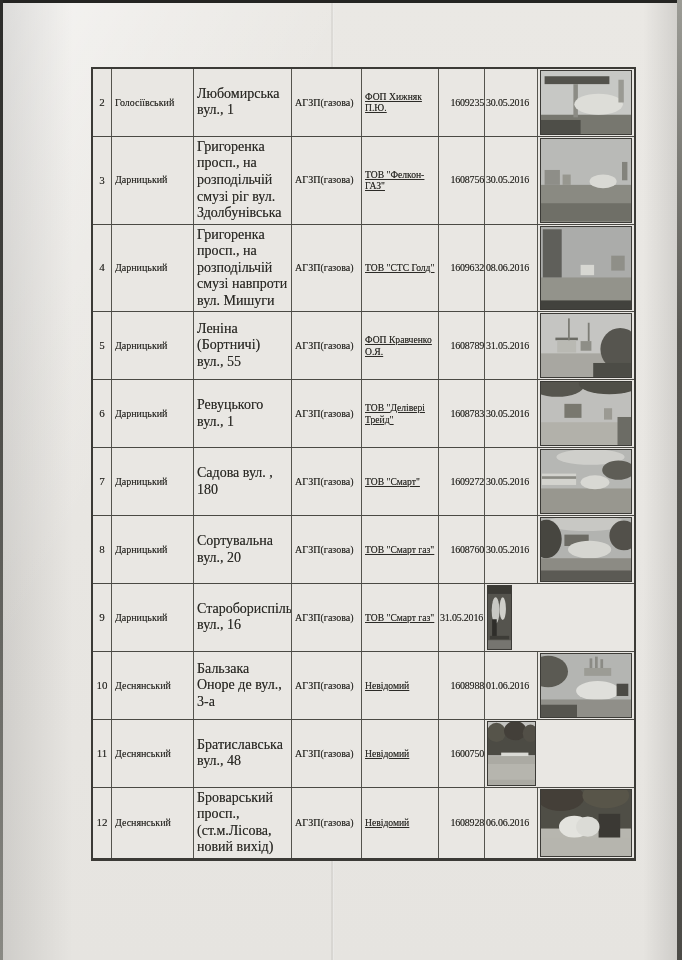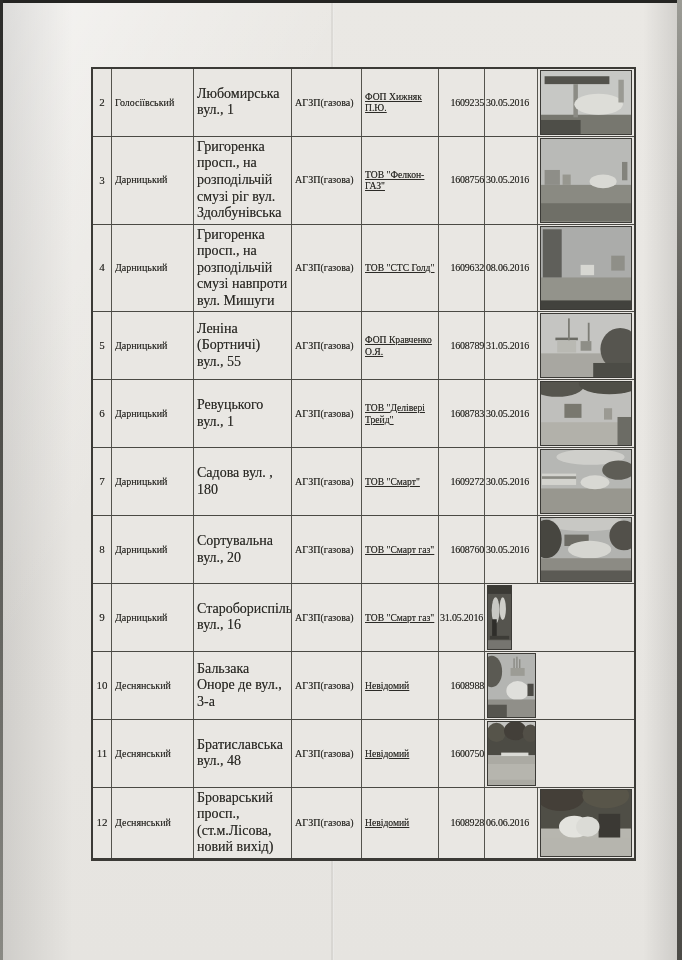--- a/index.html
+++ b/index.html
@@ -242,20 +242,21 @@
         </div>
     </div>
   </div>
     <div class="row">
     <div class="cell c-num">10</div>
     <div class="cell c-district">Деснянський</div>
     <div class="cell c-address">Бальзака Оноре де вул., 3-а</div>
     <div class="cell c-type">АГЗП(газова)</div>
     <div class="cell c-owner">Невідомий</div>
     <div class="cell c-id">1608988</div>
+    <div class="cell c-date">01.06.2016</div>
     <div class="cell c-photo">
       <div class="photo">
           <svg viewBox="0 0 100 72" preserveAspectRatio="none">
             <rect x="0" y="0" width="100" height="72" fill="#b4b5b2"></rect>
             <rect x="54" y="5" width="3" height="13" fill="#8b8b85"></rect>
             <rect x="60" y="3" width="3" height="15" fill="#8b8b85"></rect>
             <rect x="66" y="6" width="3" height="12" fill="#8b8b85"></rect>
             <rect x="48" y="16" width="30" height="9" fill="#9c9c95"></rect>
             <ellipse cx="8" cy="20" rx="22" ry="18" fill="#5b5a53"></ellipse>
             <ellipse cx="63" cy="42" rx="24" ry="11" fill="#dfdfdb"></ellipse>

